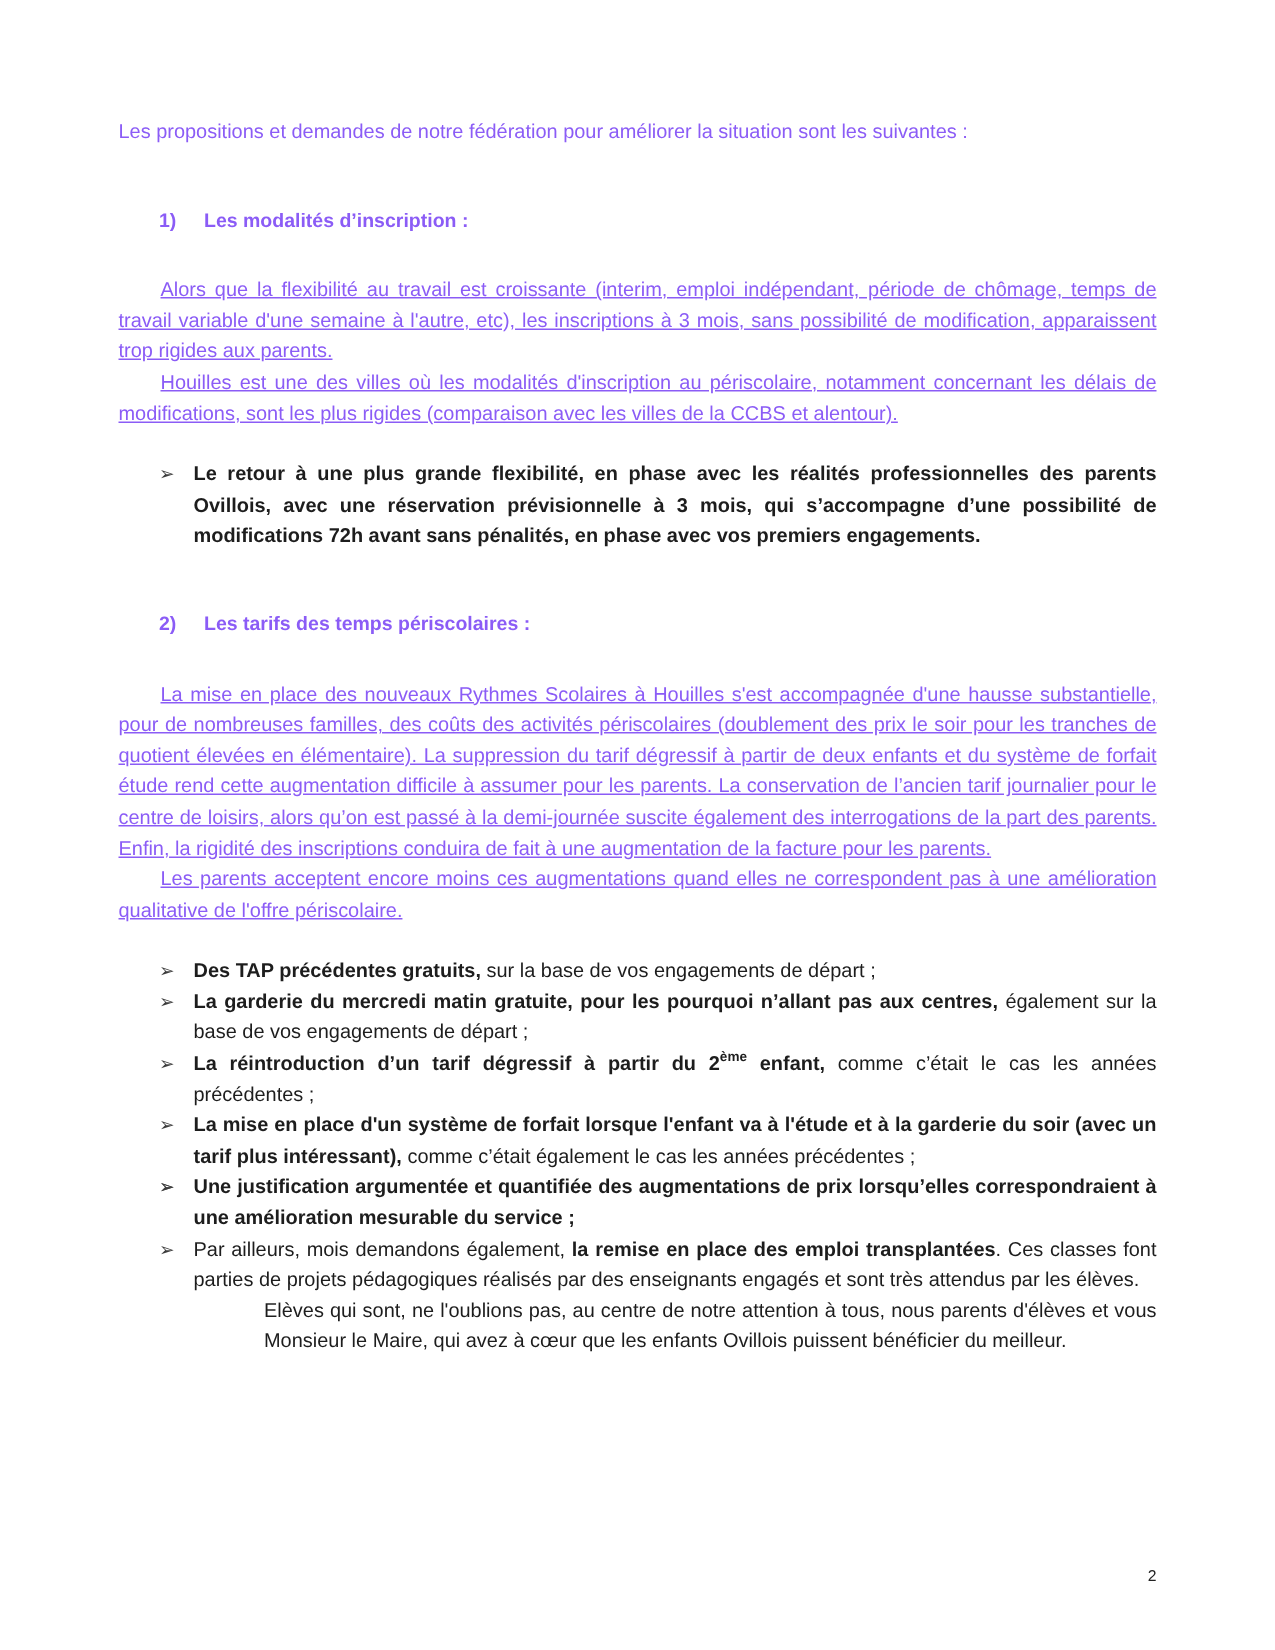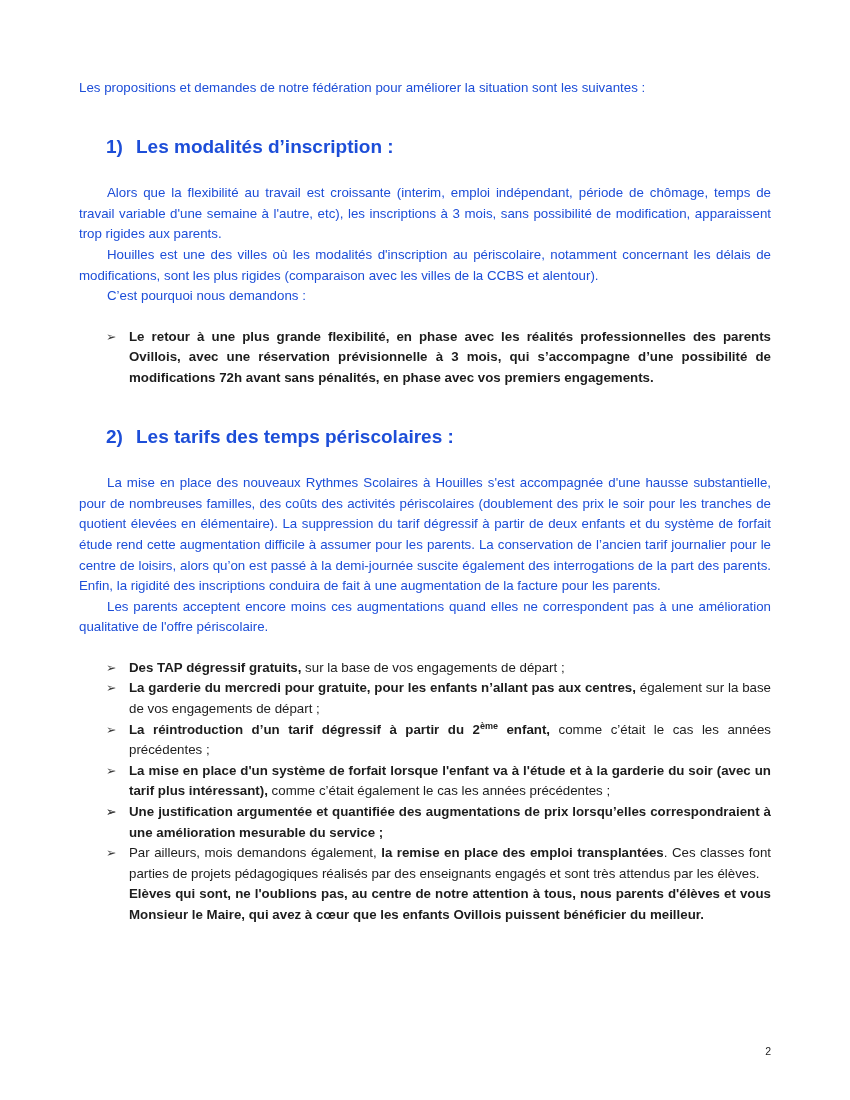--- a/index.html
+++ b/index.html
@@ -23,43 +23,44 @@
     left: 79px;
     top: 78px;
     width: 692px;
   }
   p {
     margin: 0;
     font-size: 13.3px;
     line-height: 20.6px;
     text-align: justify;
     text-justify: inter-word;
-    color: #1d4ed8;
+    color: #8b5cf6;
   }
   .intro {
     margin-bottom: 0;
   }
   .spacer-lg { height: 38px; }
   .spacer-md { height: 26px; }
   .spacer-sm { height: 20px; }
 
   .heading {
     font-weight: bold;
-    font-size: 19px;
+    font-size: 13px;
     line-height: 20.6px;
     margin: 0;
     padding-left: 27px;
     text-align: left;
   }
   .heading .num {
     display: inline-block;
     width: 30px;
   }
   .para-indent {
     text-indent: 28px;
+    text-decoration: underline;
   }
   .para-flat {
     text-indent: 0;
   }
 
   ul.bullets {
     list-style: none;
     margin: 0;
     padding: 0;
   }
@@ -84,21 +85,22 @@
   ul.bullets > li b,
   ul.bullets > li strong {
     font-weight: bold;
   }
   .li-nojust {
     text-align: left !important;
   }
   .subpara {
     display: block;
     text-align: justify;
-    font-weight: bold;
+    font-weight: normal;
+    margin-left: 47px;
   }
   sup {
     font-size: 0.68em;
     vertical-align: super;
     line-height: 0;
   }
   .pageno {
     position: absolute;
     right: 79px;
     bottom: 43px;
@@ -116,21 +118,20 @@
     <p class="intro para-flat">Les propositions et demandes de notre fédération pour améliorer la situation sont les suivantes :</p>
 
     <div class="spacer-lg"></div>
 
     <p class="heading"><span class="num">1)</span><span>Les modalités d’inscription :</span></p>
 
     <div class="spacer-md"></div>
 
     <p class="para-indent">Alors que la flexibilité au travail est croissante (interim, emploi indépendant, période de chômage, temps de travail variable d'une semaine à l'autre, etc), les inscriptions à 3 mois, sans possibilité de modification, apparaissent trop rigides aux parents.</p>
     <p class="para-indent">Houilles est une des villes où les modalités d'inscription au périscolaire, notamment concernant les délais de modifications, sont les plus rigides (comparaison avec les villes de la CCBS et alentour).</p>
-    <p class="para-indent">C’est pourquoi nous demandons :</p>
 
     <div class="spacer-sm"></div>
 
     <ul class="bullets">
       <li>
         <span class="marker">➢</span>
         <b>Le retour à une plus grande flexibilité, en phase avec les réalités professionnelles des parents Ovillois, avec une réservation prévisionnelle à 3 mois, qui s’accompagne d’une possibilité de modifications 72h avant sans pénalités, en phase avec vos premiers engagements.</b>
       </li>
     </ul>
 
@@ -141,25 +142,25 @@
     <div class="spacer-md"></div>
 
     <p class="para-indent">La mise en place des nouveaux Rythmes Scolaires à Houilles s'est accompagnée d'une hausse substantielle, pour de nombreuses familles, des coûts des activités périscolaires (doublement des prix le soir pour les tranches de quotient élevées en élémentaire). La suppression du tarif dégressif à partir de deux enfants et du système de forfait étude rend cette augmentation difficile à assumer pour les parents. La conservation de l’ancien tarif journalier pour le centre de loisirs, alors qu’on est passé à la demi-journée suscite également des interrogations de la part des parents. Enfin, la rigidité des inscriptions conduira de fait à une augmentation de la facture pour les parents.</p>
     <p class="para-indent">Les parents acceptent encore moins ces augmentations quand elles ne correspondent pas à une amélioration qualitative de l'offre périscolaire.</p>
 
     <div class="spacer-sm"></div>
 
     <ul class="bullets">
 
       <li class="li-nojust">
-        <span class="marker">➢</span><b>Des TAP dégressif gratuits,</b><span> sur la base de vos engagements de départ ;</span>
+        <span class="marker">➢</span><b>Des TAP précédentes gratuits,</b><span> sur la base de vos engagements de départ ;</span>
       </li>
 
       <li>
-        <span class="marker">➢</span><b>La garderie du mercredi pour gratuite, pour les enfants n’allant pas aux centres,</b><span> également sur la base de vos engagements de départ ;</span>
+        <span class="marker">➢</span><b>La garderie du mercredi matin gratuite, pour les pourquoi n’allant pas aux centres,</b><span> également sur la base de vos engagements de départ ;</span>
       </li>
 
       <li>
         <span class="marker">➢</span><b>La réintroduction d’un tarif dégressif à partir du 2</b><b><sup>ème</sup></b><b> enfant,</b><span> comme c’était le cas les années précédentes ;</span>
       </li>
 
       <li>
         <span class="marker">➢</span><b>La mise en place d'un système de forfait lorsque l'enfant va à l'étude et  à la garderie du soir (avec un tarif plus intéressant),</b><span> comme c’était également le cas les années précédentes ;</span>
       </li>
 

